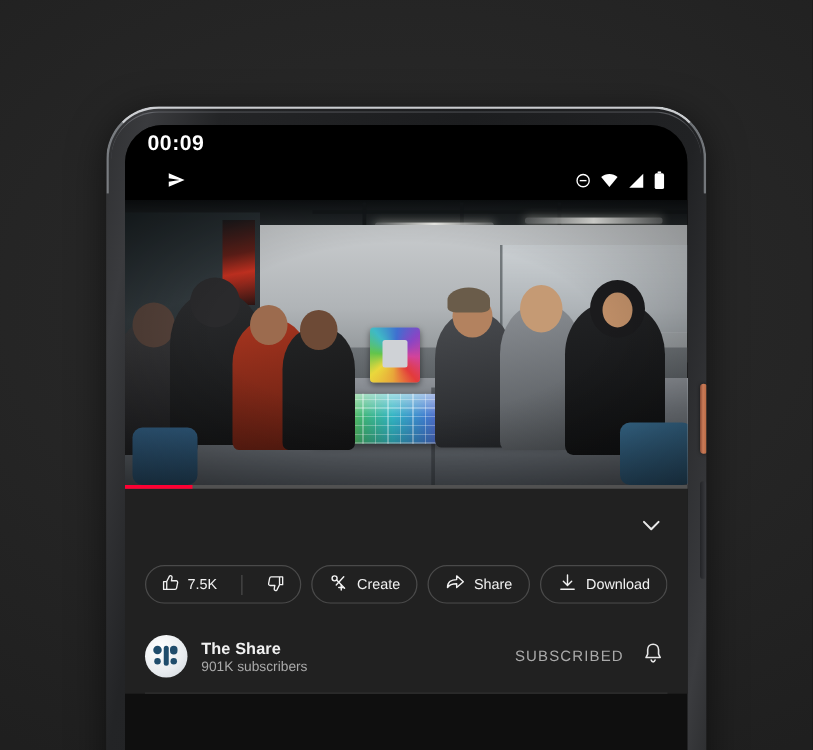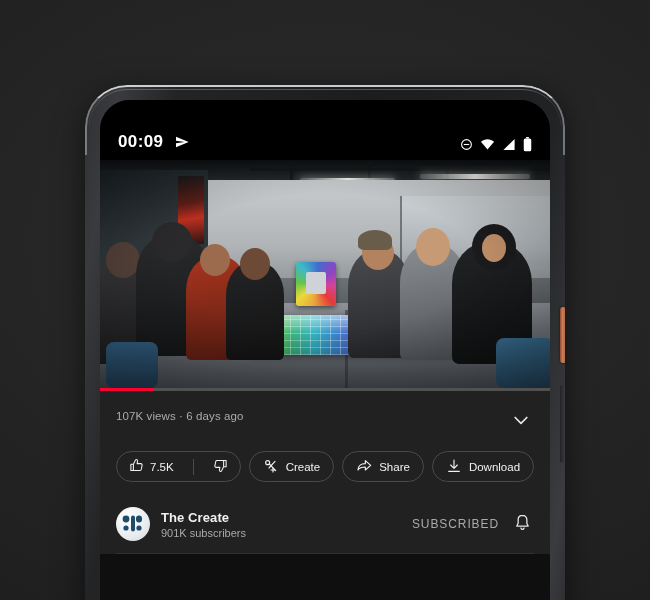--- a/index.html
+++ b/index.html
@@ -114,21 +114,21 @@
   
   #status-bar {
     position: relative;
     height: 60px;
     background: #000;
     display: flex;
     align-items: flex-end;
     justify-content: space-between;
     padding: 0 18px 8px 18px;
   }
-  #status-left { display: flex; align-items: center; gap: 11px; }
+  #status-left { display: flex; align-items: center; gap: 11px; flex-direction: column; }
   #clock {
     color: #fff;
     font-size: 17px;
     font-weight: bold;
     letter-spacing: .4px;
   }
   #status-right { display: flex; align-items: center; gap: 7px; }
   .status-icon { display: block; }
 
   
@@ -472,21 +472,20 @@
     </div>
 
     <div id="progress-track">
       <div id="progress-fill" style="width:12%"></div>
     </div>
 
     <div id="info-panel">
 
       <div id="title-row">
         <div>
-          <div id="video-meta">107K views · 6 days ago</div>
         </div>
         <div id="expand-button">
           <span>
             <svg width="20" height="20" viewBox="0 0 24 24">
               <path d="M5 9 L12 16 L19 9" fill="none" stroke="#e8e8e8" stroke-width="2" stroke-linecap="round" stroke-linejoin="round"></path>
             </svg>
           </span>
         </div>
       </div>
 
@@ -549,21 +548,21 @@
             <svg width="34" height="34" viewBox="0 0 34 34">
               <circle cx="10" cy="12" r="3.4" fill="#1f4c6b"></circle>
               <circle cx="10" cy="21" r="2.6" fill="#1f4c6b"></circle>
               <rect x="15" y="8.5" width="4" height="16" rx="2" fill="#1f4c6b"></rect>
               <rect x="20" y="8.5" width="6" height="7" rx="3" fill="#1f4c6b"></rect>
               <circle cx="23" cy="21" r="2.6" fill="#1f4c6b"></circle>
             </svg>
           </span>
         </div>
         <div id="channel-text">
-          <div id="channel-name">The Create</div>
+          <div id="channel-name">The Share</div>
           <div id="channel-subs">901K subscribers</div>
         </div>
         <div id="subscribed-label">SUBSCRIBED</div>
         <div id="bell-button">
           <span>
             <svg width="19" height="19" viewBox="0 0 24 24">
               <path d="M12 3 C8.7 3 6.5 5.4 6.5 8.6 L6.5 13 L4.8 16.5 L19.2 16.5 L17.5 13 L17.5 8.6 C17.5 5.4 15.3 3 12 3 Z" fill="none" stroke="#e8e8e8" stroke-width="1.6" stroke-linejoin="round"></path>
               <path d="M10 19 C10.4 20.2 11.1 20.8 12 20.8 C12.9 20.8 13.6 20.2 14 19" fill="none" stroke="#e8e8e8" stroke-width="1.6" stroke-linecap="round"></path>
             </svg>
           </span>

